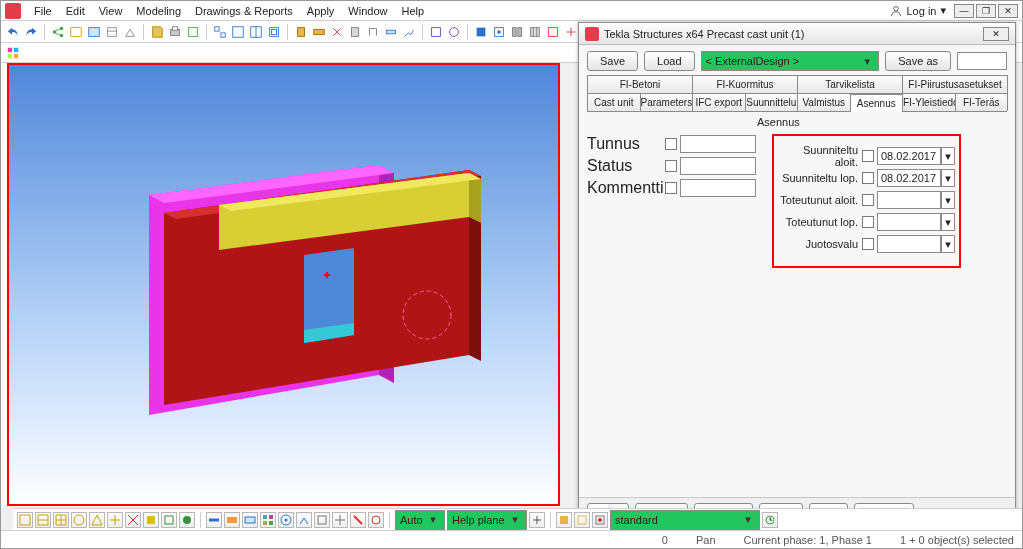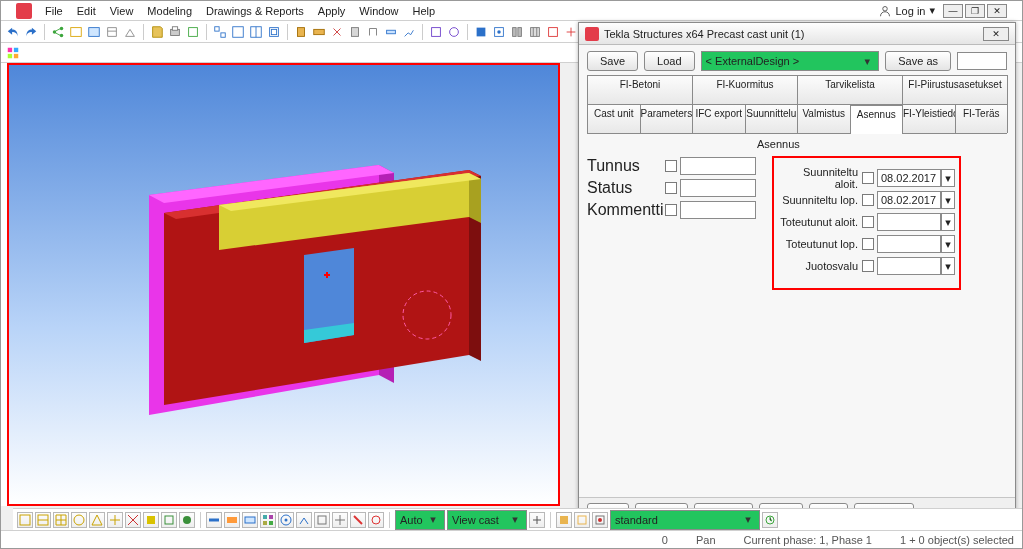--- a/index.html
+++ b/index.html
@@ -1,19 +1,19 @@
 <!DOCTYPE html>
 <html><head>
 <meta charset="utf-8">
 <style>
   * { box-sizing: border-box; }
   html,body { margin:0; padding:0; font-family: "Segoe UI", Tahoma, sans-serif; font-size:11px; color:#222; background:#fff; }
   #app { width:1023px; height:549px; position:relative; overflow:hidden; background:#f0f0f0; border:1px solid #999;}
   
-  .menubar { height:20px; background:#fff; display:flex; align-items:center; border-bottom:1px solid #d0d0d0; padding:0 15px;}
+  .menubar { height:20px; background:#fff; display:flex; align-items:center; border-bottom:1px solid #d0d0d0; padding:0 4px;}
   .menubar .logo { width:16px; height:16px; background:#e33c4a; border-radius:2px; margin-right:6px;}
   .menubar .item { padding:0 7px; line-height:20px; cursor:default;}
   .menubar .spacer { flex:1;}
   .menubar .login { display:flex; align-items:center; gap:4px; margin-right:6px;}
   .menubar .glyph { width:12px; height:12px; display:inline-block;}
   .winbtn { width:20px; height:14px; border:1px solid #888; background:#eee; margin-left:2px; font-size:9px; line-height:12px; text-align:center;}
   
   .toolbar { height:22px; background:#fff; border-bottom:1px solid #d0d0d0; display:flex; align-items:center; padding:0 4px; gap:2px;}
   .tsep { width:1px; height:16px; background:#ccc; margin:0 3px;}
   .tbtn { width:16px; height:16px; border:1px solid transparent; display:flex; align-items:center; justify-content:center; font-size:10px;}
@@ -27,21 +27,21 @@
   .dialog { position:absolute; top:-41px; right:6px; width:438px; bottom:-22px; background:#f7f7f7; border:1px solid #8a8a8a; box-shadow:0 0 4px rgba(0,0,0,0.3);}
   .dlg-title { height:22px; background:linear-gradient(#fefefe,#e5e5e5); border-bottom:1px solid #bbb; display:flex; align-items:center; padding:0 6px; gap:5px;}
   .dlg-title .logo { width:14px; height:14px; background:#e33c4a; border-radius:2px;}
   .dlg-close { margin-left:auto; width:26px; height:14px; border:1px solid #888; background:#eee; font-size:9px; line-height:12px; text-align:center;}
   .dlg-body { padding:6px 8px 42px 8px;}
   .dlg-row { display:flex; align-items:center; gap:6px; margin-bottom:4px;}
   .btn { height:20px; padding:0 12px; background:linear-gradient(#fff,#e4e4e4); border:1px solid #8a8a8a; border-radius:3px; font-size:11px; line-height:18px; text-align:center;}
   .combo { height:20px; border:1px solid #8a8a8a; background:#22c55e; display:flex; align-items:center; padding:0 4px; font-size:11px;}
   .combo .cbtn { margin-left:auto; width:14px; text-align:center; color:#333;}
   .tabrow { display:flex; gap:0; border-bottom:1px solid #8a8a8a;}
-  .tab { flex:1; height:29px; border:1px solid #8a8a8a; border-bottom:none; background:linear-gradient(#fcfcfc,#e8e8e8); font-size:10px; text-align:center; line-height:17px; margin-right:-1px; white-space:nowrap; overflow:hidden;}
+  .tab { flex:1; height:18px; border:1px solid #8a8a8a; border-bottom:none; background:linear-gradient(#fcfcfc,#e8e8e8); font-size:10px; text-align:center; line-height:17px; margin-right:-1px; white-space:nowrap; overflow:hidden;}
   .tab.active { background:#fff; position:relative; top:1px;}
   .fieldset-label { text-align:left; font-size:11px; margin:4px 0 2px 170px;}
   .form-area { display:flex; gap:16px; padding-top:4px;}
   .col { flex:0 0 auto;}
   .frow { display:flex; align-items:center; height:20px; margin-bottom:2px;}
   .flabel { width:78px; font-size:16px;}
   .flabelR { width:84px; font-size:11px; text-align:right; padding-right:4px;}
   .chk { width:12px; height:12px; border:1px solid #7a7a7a; background:#fff; margin-right:3px; display:inline-block;}
   .txt { height:18px; border:1px solid #8a8a8a; background:#fff; font-size:11px; padding:0 3px; line-height:16px;}
   .red-box { border:2px solid #ff0000; padding:10px 4px;}
@@ -511,21 +511,21 @@
         <svg viewBox="0 0 12 12">
           <circle cx="6" cy="6" r="4" fill="none" stroke="#d33"></circle>
         </svg>
       </div>
     <div class="tsep"></div>
     <div class="combo" style="width:50px">
       <span>Auto</span>
         <span class="cbtn">▾</span>
     </div>
     <div class="combo" style="width:80px">
-      <span>View cast</span>
+      <span>Help plane</span>
         <span class="cbtn">▾</span>
     </div>
     <div class="bb-btn">
         <svg viewBox="0 0 12 12">
           <path d="M2 6h8M6 2v8" stroke="#555"></path>
         </svg>
       </div>
     <div class="tsep"></div>
     <div class="bb-btn">
         <svg viewBox="0 0 12 12">

